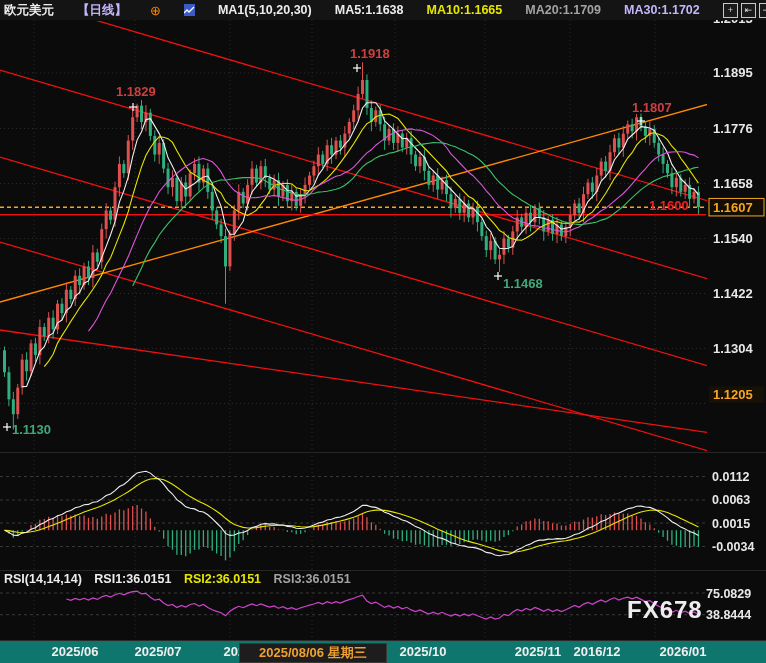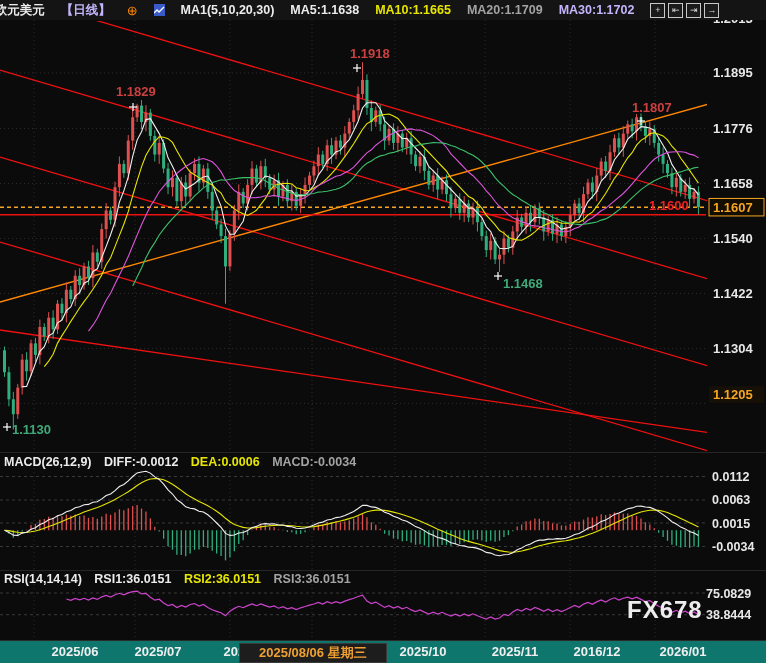--- a/index.html
+++ b/index.html
@@ -1,21 +1,21 @@
 <!DOCTYPE html>
 <html><head>
 <meta charset="utf-8">
 <style>
   html,body{margin:0;padding:0;background:#000;}
   .stage{position:relative;width:766px;height:663px;background:#0b0b0b;overflow:hidden;
          font-family:"Liberation Sans",sans-serif;-webkit-font-smoothing:antialiased;}
   
   .toolbar{position:absolute;top:0;left:0;width:766px;height:20px;background:#141414;
-           display:flex;align-items:center;gap:16px;padding:0 4px;box-sizing:border-box;
-           font-size:12.5px;font-weight:bold;z-index:10;white-space:nowrap;justify-content:center;}
+           display:flex;align-items:center;gap:23px;padding:0 4px;box-sizing:border-box;
+           font-size:12.5px;font-weight:bold;z-index:10;white-space:nowrap;}
   .c-white{color:#ececec}.c-yellow{color:#e6e600}.c-magenta{color:#a3a3a3}
   .c-green{color:#c4b5fd}.c-orangered{color:#c4b5fd}
   .add-glyph{color:#ff8800;font-size:13px;font-weight:normal;}
   .mini-chart{width:13px;height:12px;background:#3a5bc7;display:inline-flex;align-items:center;justify-content:center;}
   .icon-group{margin-left:auto;margin-right:52px;display:flex;gap:3px;}
   .tool-icon{width:13px;height:13px;border:1px solid #c8c8c8;color:#d8d8d8;background:#1b1b1b;
              font-size:9px;line-height:12px;text-align:center;font-weight:normal;}
   
   .panel-header{position:absolute;left:4px;font-size:12.5px;font-weight:bold;z-index:5;white-space:nowrap;}
   #macd-header{top:455px;}
@@ -620,42 +620,36 @@
       </g>
       <line x1="0" y1="593" x2="706" y2="593" stroke="#3a3a3a" stroke-dasharray="3,3"></line>
       <text x="706" y="597.5" fill="#e8e8e8" font-size="12.5" font-weight="bold">75.0829</text>
       <line x1="0" y1="614.7431" x2="706" y2="614.7431" stroke="#3a3a3a" stroke-dasharray="3,3"></line>
       <text x="706" y="619.2431" fill="#e8e8e8" font-size="12.5" font-weight="bold">38.8444</text>
       <g clip-path="url(#rsiclip)">
         <polyline points="66.38,599.0 70.8,600.4 75.22,598.4 79.64,599.9 84.06,598.3 88.48,600.1 92.9,598.0 97.32,599.4 101.74,596.8 106.16,595.5 110.58,597.0 115,594.7 119.42,593.3 123.84,594.9 128.26,592.9 132.68,591.7 137.1,591.1 141.52,593.9 145.94,593.4 150.35999999999999,597.3 154.78,600.2 159.2,599.2 163.62,603.0 168.04,605.5 172.46,604.4 176.88,607.5 181.3,605.4 185.72,607.1 190.14,604.5 194.56,603.6 198.98,606.1 203.4,604.5 207.82,607.6 212.24,609.8 216.66,611.4 221.07999999999998,612.7 225.5,615.7 229.92,611.2 234.34,608.4 238.76,606.3 243.18,607.7 247.6,605.6 252.01999999999998,603.9 256.44,605.7 260.86,604.0 265.28,605.6 269.7,607.1 274.12,606.0 278.54,608.2 282.96,606.7 287.38,608.9 291.8,607.6 296.21999999999997,609.5 300.64,607.8 305.06,606.5 309.48,605.2 313.9,604.0 318.32,602.4 322.74,604.1 327.15999999999997,601.7 331.58,603.4 336,601.6 340.42,603.0 344.84,601.1 349.26,599.6 353.68,598.3 358.1,596.5 362.52,595.1 366.94,601.1 371.36,603.6 375.78,602.1 380.2,604.7 384.62,607.4 389.04,605.7 393.46,608.0 397.88,606.5 402.3,608.8 406.71999999999997,607.3 411.14,609.9 415.56,611.6 419.98,609.9 424.4,612.1 428.82,614.0 433.24,612.2 437.65999999999997,614.1 442.08,612.3 446.5,614.3 450.92,616.1 455.34,614.1 459.76,616.0 464.18,614.0 468.59999999999997,615.9 473.02,613.8 477.44,615.8 481.86,617.5 486.28,619.1 490.7,616.9 495.12,619.1 499.53999999999996,618.0 503.96,614.3 508.38,615.6 512.8,612.1 517.22,609.5 521.64,611.0 526.06,608.4 530.48,610.0 534.9,607.4 539.3199999999999,609.1 543.74,611.4 548.16,609.2 552.58,611.5 557,609.7 561.42,611.6 565.84,609.7 570.26,607.5 574.68,605.5 579.1,607.3 583.52,604.1 587.9399999999999,602.4 592.36,604.3 596.78,601.9 601.2,599.9 605.62,602.0 610.04,599.5 614.46,597.8 618.88,600.0 623.3,598.2 627.72,597.1 632.14,598.8 636.56,597.1 640.98,599.4 645.4,601.6 649.8199999999999,600.6 654.24,603.8 658.66,606.3 663.08,608.1 667.5,609.9 671.92,612.3 676.34,610.3 680.76,612.7 685.18,611.2 689.6,613.5 694.02,611.9 698.4399999999999,614.4 " fill="none" stroke="#cc44cc" stroke-width="1.2"></polyline>
       </g>
     </svg>
 
-  <div class="panel-header" id="macd-header">
-    <span class="c-white">MACD(26,12,9)</span>
-    <span class="c-white">DIFF:-0.0012</span>
-    <span class="c-yellow">DEA:0.0006</span>
-    <span class="c-magenta">MACD:-0.0034</span>
-  </div>
 
   <div class="panel-header" id="rsi-header">
     <span class="c-white">RSI(14,14,14)</span>
     <span class="c-white">RSI1:36.0151</span>
     <span class="c-yellow">RSI2:36.0151</span>
     <span class="c-magenta">RSI3:36.0151</span>
   </div>
 
   <div class="watermark">FX678</div>
 
   <div class="xaxis-bar" id="xaxis-bar">
 
   <div class="month-label" style="left: 75px;">2025/06</div>
       <div class="month-label" style="left: 158px;">2025/07</div>
       <div class="month-label" style="left: 247px;">2025/08</div>
       <div class="month-label" style="left: 352px;">2025/09</div>
       <div class="month-label" style="left: 423px;">2025/10</div>
-      <div class="month-label" style="left: 515px;">2025/11</div>
+      <div class="month-label" style="left: 538px;">2025/11</div>
       <div class="month-label" style="left: 597px;">2016/12</div>
       <div class="month-label" style="left: 683px;">2026/01</div>
       <div class="date-tooltip" id="date-tooltip" style="left: 239px;">2025/08/06 星期三</div>
     </div>
 
 </div>
 
 </body></html>

